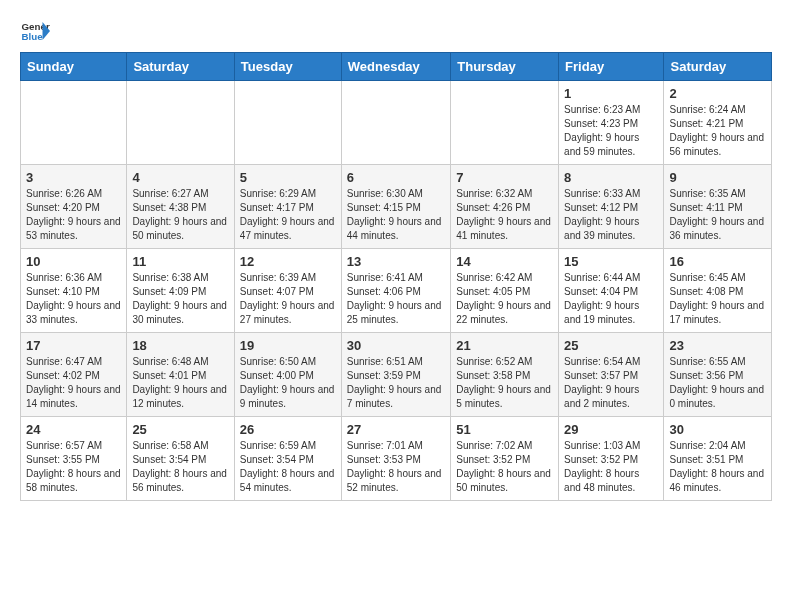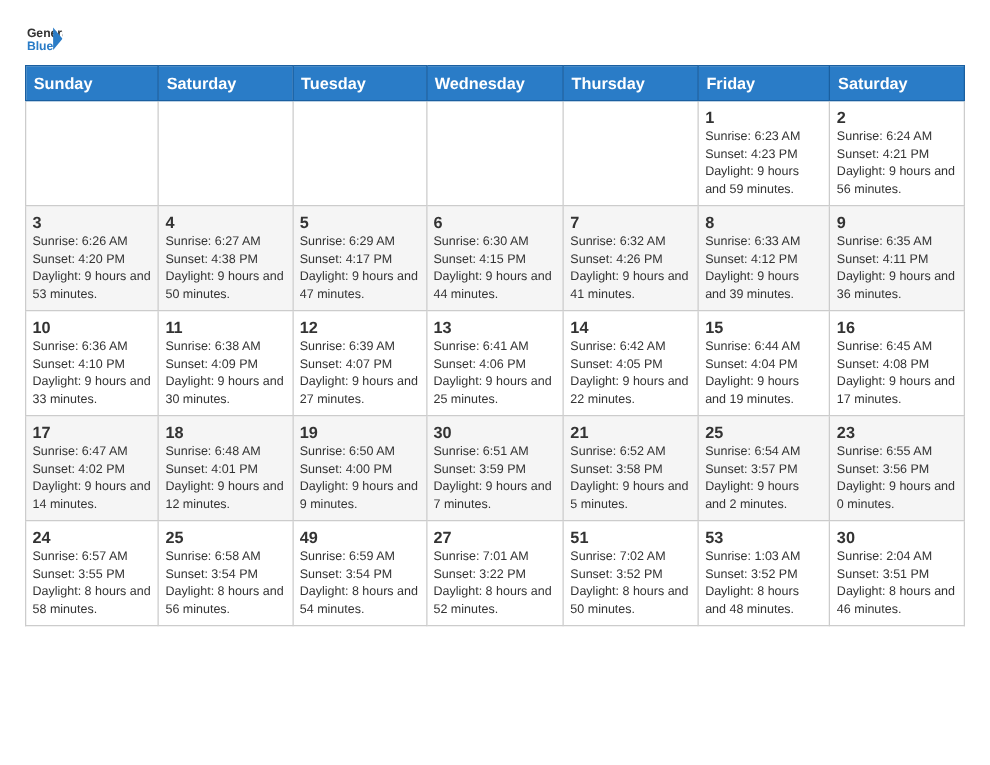--- a/index.html
+++ b/index.html
@@ -266,39 +266,39 @@
 Sunset: 3:55 PM
 Daylight: 8 hours and 58 minutes.</div>
         </td>
         <td>
           <div class="day-number">25</div>
           <div class="day-detail">Sunrise: 6:58 AM
 Sunset: 3:54 PM
 Daylight: 8 hours and 56 minutes.</div>
         </td>
         <td>
-          <div class="day-number">49</div>
+          <div class="day-number">26</div>
           <div class="day-detail">Sunrise: 6:59 AM
 Sunset: 3:54 PM
 Daylight: 8 hours and 54 minutes.</div>
         </td>
         <td>
           <div class="day-number">27</div>
           <div class="day-detail">Sunrise: 7:01 AM
-Sunset: 3:22 PM
+Sunset: 3:53 PM
 Daylight: 8 hours and 52 minutes.</div>
         </td>
         <td>
           <div class="day-number">51</div>
           <div class="day-detail">Sunrise: 7:02 AM
 Sunset: 3:52 PM
 Daylight: 8 hours and 50 minutes.</div>
         </td>
         <td>
-          <div class="day-number">53</div>
+          <div class="day-number">29</div>
           <div class="day-detail">Sunrise: 1:03 AM
 Sunset: 3:52 PM
 Daylight: 8 hours and 48 minutes.</div>
         </td>
         <td>
           <div class="day-number">30</div>
           <div class="day-detail">Sunrise: 2:04 AM
 Sunset: 3:51 PM
 Daylight: 8 hours and 46 minutes.</div>
         </td>

